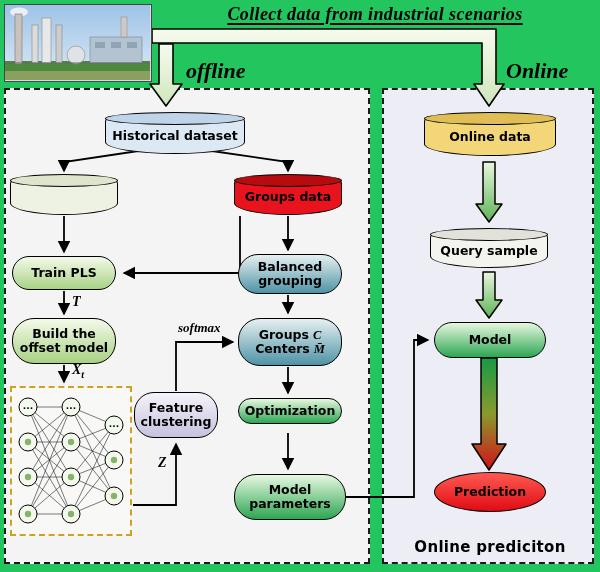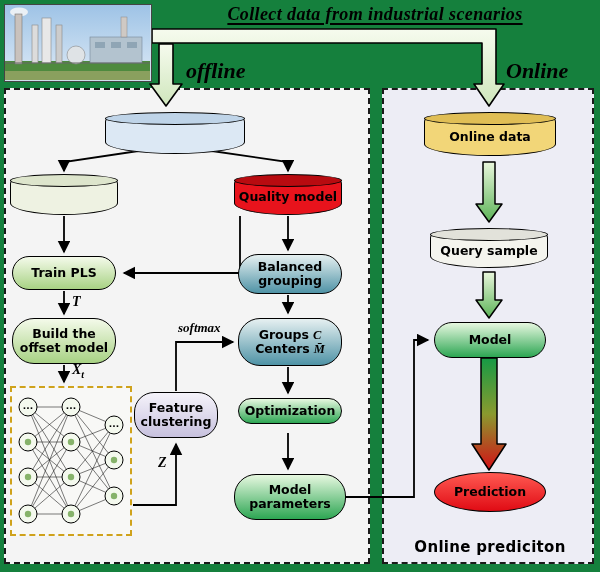--- a/index.html
+++ b/index.html
@@ -1,17 +1,17 @@
 <!DOCTYPE html>
 <html><head>
 <meta charset="utf-8">
 <style>
   html,body { margin:0; padding:0; background:#fff; }
   .page {
-    position:relative; width:600px; height:572px; background:#15803d;
+    position:relative; width:600px; height:572px; background:#22c55e;
     font-family:"DejaVu Sans", sans-serif; overflow:hidden;
   }
   
   .panel { position:absolute; border:2.2px dashed #1a1a1a; box-sizing:border-box; }
   .panel-offline { left:4px; top:88px; width:366px; height:476px; background:#f4f4f4; }
   .panel-online  { left:382px; top:88px; width:212px; height:476px; background:#ededf5; }
   .caption { position:absolute; font-weight:bold; font-size:15px; color:#000;
              text-align:center; z-index:7; letter-spacing:0.3px; }
 
   
@@ -150,31 +150,32 @@
       <polyline points="288,295 288,313"></polyline>
       <polyline points="288,367 288,393"></polyline>
       <polyline points="288,433 288,469"></polyline>
       <polyline points="346,497 414,497 414,340 428,340"></polyline>
     </g>
   </svg>
 
   <div class="cyl" style="left:105px; top:112px; width:140px; height:42px;">
     <div class="cyl-body c-hist-body"></div>
     <div class="cyl-top c-hist-top"></div>
+    <div class="cyl-label">Historical dataset</div>
   </div>
 
   <div class="cyl" style="left:10px; top:174px; width:108px; height:41px;">
     <div class="cyl-body c-proc-body"></div>
     <div class="cyl-top c-proc-top"></div>
   </div>
 
   <div class="cyl" style="left:234px; top:174px; width:108px; height:41px;">
     <div class="cyl-body c-qual-body"></div>
     <div class="cyl-top c-qual-top"></div>
-    <div class="cyl-label">Quality model</div>
+    <div class="cyl-label">Groups data</div>
   </div>
 
   <div class="snode g-green-light" style="left:12px; top:256px; width:104px; height:34px; border-radius:17px;">
     <span>Train PLS</span>
   </div>
 
   <div class="snode g-green-light" style="left:12px; top:318px; width:104px; height:46px; border-radius:22px;">
     <div>Build the</div>
     <div>offset model</div>
   </div>

